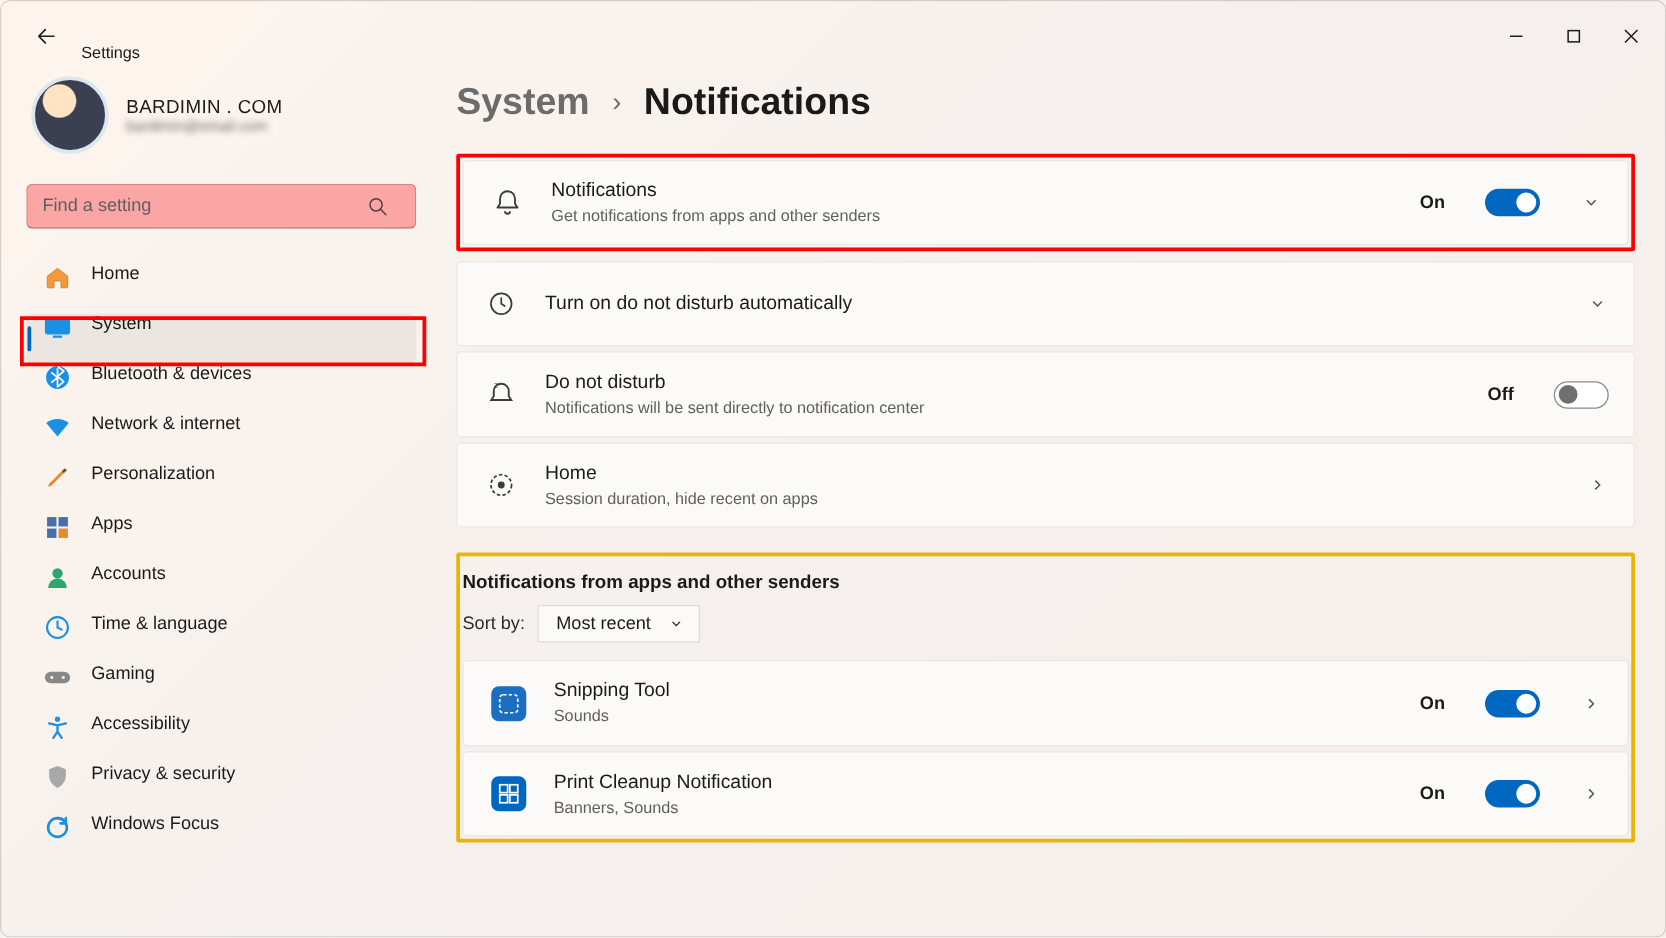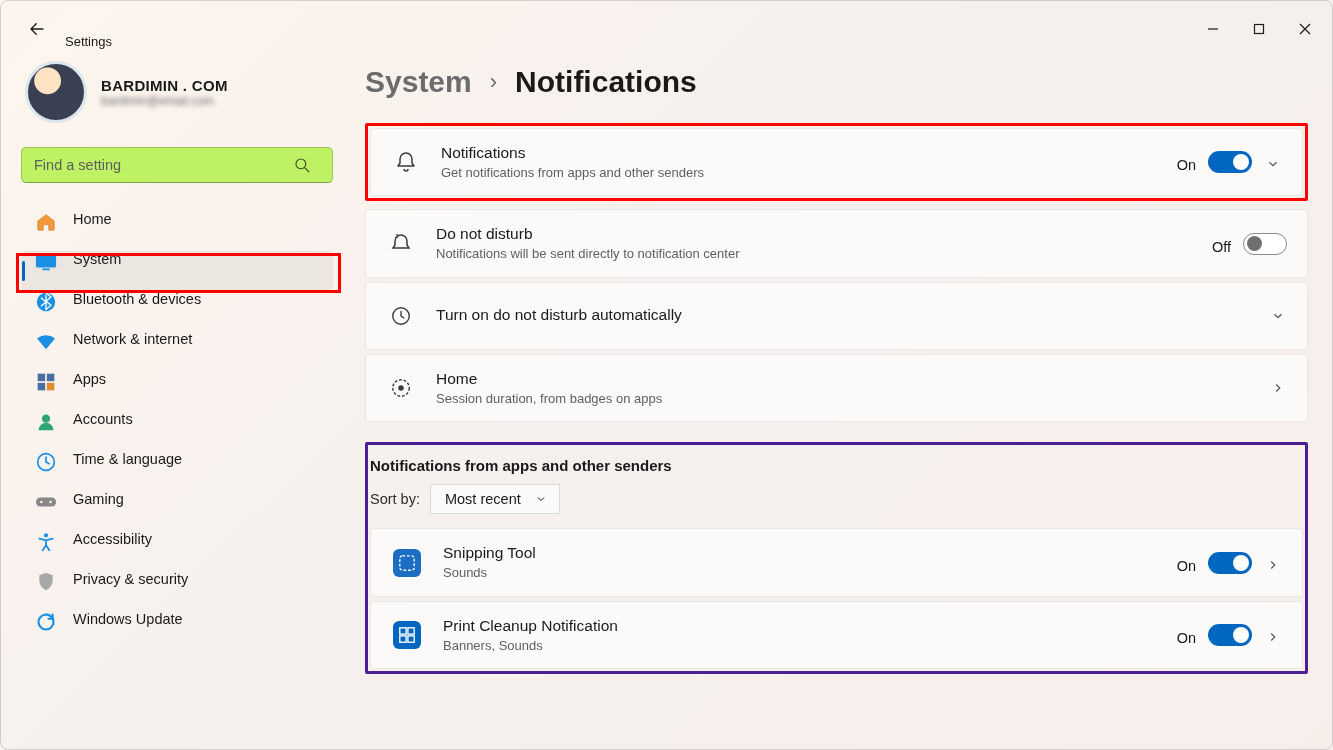--- a/index.html
+++ b/index.html
@@ -7,59 +7,59 @@
   .window { position: relative; width: 100%; height: 100%; border: 1px solid rgba(0,0,0,0.15); border-radius: 8px; }
   .titlebar { display: flex; align-items: flex-end; height: 48px; padding: 0 4px; }
   .titlebar .back { width: 40px; height: 40px; display:flex; align-items:center; justify-content:center; cursor:pointer; margin-left:12px; }
   .titlebar .appname { font-size: 13px; margin-left: 8px; }
   .winbtns { margin-left:auto; display:flex; }
   .winbtn { width:46px; height:40px; display:flex; align-items:center; justify-content:center; cursor:pointer; }
   .body { display:flex; height: calc(100% - 48px); }
   .sidebar { width: 340px; padding: 8px 16px 16px 20px; }
   .profile { display:flex; align-items:center; gap:14px; padding:4px 6px 18px 4px; }
   .avatar { width:62px; height:62px; border-radius:50%; background: radial-gradient(circle at 35% 30%, #ffe3c2 0 24%, #3a3f52 26% 100%); border:3px solid #dce6ee; }
-  .profile-name { font-size:15px; font-weight:700; letter-spacing:0.3px; }
+  .profile-name { font-size:15px; font-weight:400; letter-spacing:0.3px; }
   .profile-email { font-size:12px; color:#6b6b6b; filter: blur(2.5px); }
   .searchbox { position:relative; margin-top:6px; }
-  .searchbox input { width:312px; height:36px; border:1px solid rgba(0,0,0,0.18); border-bottom:1.5px solid rgba(0,0,0,0.35); border-radius:5px; background:#bef264; padding:0 44px 0 12px; font-size:14.5px; color:#1a1a1a; outline:none; }
+  .searchbox input { width:312px; height:36px; border:1px solid rgba(0,0,0,0.18); border-bottom:1.5px solid rgba(0,0,0,0.35); border-radius:5px; background:#fca5a5; padding:0 44px 0 12px; font-size:14.5px; color:#1a1a1a; outline:none; }
   .searchbox input::placeholder { color:#5f5f5f; }
   .searchbox .sicon { position:absolute; right:14px; top:9px; width:18px; height:18px; opacity:0.75; pointer-events:none; }
   .nav { margin-top:28px; width:312px; }
   .nav-item { display:flex; align-items:flex-start; gap:16px; height:40px; padding:0 14px; border-radius:5px; cursor:pointer; font-size:14.5px; }
   .nav-item .nicon { width:22px; height:22px; display:flex; align-items:center; justify-content:center; }
   .nav-item.selected { background:#ece6e0; position:relative; }
   .nav-item.selected::before { content:""; position:absolute; left:1px; top:10px; width:3px; height:20px; background:#0067c0; border-radius:2px; }
   .redbox1 { position:absolute; left:15px; top:252px; width:325px; height:40px; border:3px solid #ff0000; pointer-events:none; }
   .main { flex:1; padding: 8px 24px 0 24px; overflow:auto; }
   .breadcrumb { display:flex; align-items:center; gap:18px; padding:8px 0 24px 0; }
   .breadcrumb .bc-parent { font-size:30px; font-weight:600; color:#6c6c6c; }
   .breadcrumb .bc-chev { font-size:22px; color:#6c6c6c; }
   .breadcrumb .bc-current { font-size:30px; font-weight:600; }
   .cards { display:flex; flex-direction:column; gap:4px; }
   .card { background:#fcfaf8; border:1px solid rgba(0,0,0,0.07); border-radius:4px; display:flex; align-items:center; padding:14px 20px 14px 22px; min-height:68px; gap:22px; cursor:pointer; }
   .card .cicon { width:26px; height:26px; display:flex; align-items:center; justify-content:center; opacity:0.85; flex-shrink:0; }
   .card .ctitle { font-size:15.5px; font-weight:400; line-height:1.35; }
   .card .csub { font-size:13px; color:#5f5f5f; line-height:1.35; }
-  .card .right { margin-left:auto; display:flex; align-items:flex-end; gap:12px; }
+  .card .right { margin-left:auto; display:flex; align-items:center; gap:32px;font-weight:bold; }
   .state { font-size:14.5px; }
   .toggle { width:44px; height:22px; border-radius:11px; position:relative; cursor:pointer; }
   .toggle.on { background:#0067c0; }
   .toggle.on::after { content:""; position:absolute; right:3px; top:3px; width:16px; height:16px; background:#fff; border-radius:50%; }
   .toggle.off { background:#fff; border:1px solid #8a8a8a; }
   .toggle.off::after { content:""; position:absolute; left:3px; top:2.5px; width:15px; height:15px; background:#6f6f6f; border-radius:50%; }
   .chev { width:18px; height:18px; display:flex; align-items:center; justify-content:center; opacity:0.75; }
   .redbox2 { border:3px solid #ff0000; border-radius:2px; padding:2px; margin-bottom:4px; }
   .section-hdr { font-size:15px; font-weight:600; padding:4px 0 10px 0; }
   .sortrow { display:flex; align-items:center; gap:10px; padding-bottom:14px; }
   .sortrow label { font-size:14.5px; color:#2b2b2b; }
   .sortbtn { display:flex; align-items:center; gap:14px; background:#fcfaf8; border:1px solid rgba(0,0,0,0.12); border-radius:0; padding:6px 12px 6px 14px; font-size:14.5px; cursor:pointer; }
   .appcard .appicon { width:28px; height:28px; border-radius:6px; display:flex; align-items:center; justify-content:center; flex-shrink:0; }
   .appicon.blue1 { background:#1b6ec2; }
   .appicon.blue2 { background:#0067c0; }
-  .redbox3 { border:3px solid #4c1d95; border-radius:2px; padding:8px 2px 2px 2px; margin-top:20px; }
+  .redbox3 { border:3px solid #eab308; border-radius:2px; padding:8px 2px 2px 2px; margin-top:20px; }
   svg { display:block; }
 </style>
 </head>
 <body>
 
 <div class="window">
 
   <div class="titlebar">
     <div class="back">
       <svg width="18" height="18" viewBox="0 0 24 24">
@@ -134,20 +134,29 @@
           <span class="nicon">
               <svg width="22" height="18" viewBox="0 0 24 20">
                 <path d="M2 6a16 16 0 0 1 20 0l-10 12z" fill="#1a8fe3"></path>
               </svg>
             </span>
           <span>Network &amp; internet</span>
         </div>
         <div class="nav-item">
           <span class="nicon">
               <svg width="20" height="20" viewBox="0 0 24 24">
+                <path d="M3 21l3-1 12-12-2-2L4 18z" fill="#e38c2f"></path>
+                <path d="M16 6l2 2 3-3-2-2z" fill="#7a4b20"></path>
+              </svg>
+            </span>
+          <span>Personalization</span>
+        </div>
+        <div class="nav-item">
+          <span class="nicon">
+              <svg width="20" height="20" viewBox="0 0 24 24">
                 <rect x="2" y="2" width="9" height="9" fill="#4a6fa5"></rect>
                 <rect x="13" y="2" width="9" height="9" fill="#4a6fa5"></rect>
                 <rect x="2" y="13" width="9" height="9" fill="#4a6fa5"></rect>
                 <rect x="13" y="13" width="9" height="9" fill="#e38c2f"></rect>
               </svg>
             </span>
           <span>Apps</span>
         </div>
         <div class="nav-item">
           <span class="nicon">
@@ -195,21 +204,21 @@
           <span>Privacy &amp; security</span>
         </div>
         <div class="nav-item">
           <span class="nicon">
               <svg width="20" height="20" viewBox="0 0 24 24">
                 <circle cx="12" cy="12" r="9" fill="none" stroke="#1a8fe3" stroke-width="2.5"></circle>
                 <path d="M12 3a9 9 0 0 1 8 5" fill="none" stroke="#1a8fe3" stroke-width="2.5" stroke-linecap="round"></path>
                 <path d="M20 3v5h-5" fill="none" stroke="#1a8fe3" stroke-width="2.5" stroke-linecap="round"></path>
               </svg>
             </span>
-          <span>Windows Update</span>
+          <span>Windows Focus</span>
         </div>
       </div>
     </div>
 
     <div class="main">
       <div class="breadcrumb">
         <span class="bc-parent">System</span>
         <span class="bc-chev">›</span>
         <span class="bc-current">Notifications</span>
       </div>
@@ -234,65 +243,65 @@
                   <svg width="14" height="14" viewBox="0 0 24 24">
                     <path d="M6 9l6 6 6-6" fill="none" stroke="#1a1a1a" stroke-width="2"></path>
                   </svg>
                 </span>
             </div>
           </div>
         </div>
 
         <div class="card">
           <span class="cicon">
+              <svg width="22" height="22" viewBox="0 0 24 24">
+                <circle cx="12" cy="12" r="9" fill="none" stroke="#1a1a1a" stroke-width="1.5"></circle>
+                <path d="M12 7v5l3 2" stroke="#1a1a1a" stroke-width="1.5" fill="none" stroke-linecap="round"></path>
+              </svg>
+            </span>
+          <div>
+            <div class="ctitle">Turn on do not disturb automatically</div>
+          </div>
+          <div class="right">
+            <span class="chev">
+                <svg width="14" height="14" viewBox="0 0 24 24">
+                  <path d="M6 9l6 6 6-6" fill="none" stroke="#1a1a1a" stroke-width="2"></path>
+                </svg>
+              </span>
+          </div>
+        </div>
+
+        <div class="card">
+          <span class="cicon">
               <svg width="24" height="24" viewBox="0 0 24 24">
                 <path d="M12 3a6 6 0 0 0-6 6v4l-2 3h16l-2-3V9a6 6 0 0 0-6-6z" fill="none" stroke="#1a1a1a" stroke-width="1.5"></path>
                 <text x="6" y="6" font-size="7" fill="#1a1a1a">z</text>
               </svg>
             </span>
           <div>
             <div class="ctitle">Do not disturb</div>
             <div class="csub">Notifications will be sent directly to notification center</div>
           </div>
           <div class="right">
             <span class="state">Off</span>
             <div class="toggle off"></div>
-          </div>
-        </div>
-
-        <div class="card">
-          <span class="cicon">
-              <svg width="22" height="22" viewBox="0 0 24 24">
-                <circle cx="12" cy="12" r="9" fill="none" stroke="#1a1a1a" stroke-width="1.5"></circle>
-                <path d="M12 7v5l3 2" stroke="#1a1a1a" stroke-width="1.5" fill="none" stroke-linecap="round"></path>
-              </svg>
-            </span>
-          <div>
-            <div class="ctitle">Turn on do not disturb automatically</div>
-          </div>
-          <div class="right">
-            <span class="chev">
-                <svg width="14" height="14" viewBox="0 0 24 24">
-                  <path d="M6 9l6 6 6-6" fill="none" stroke="#1a1a1a" stroke-width="2"></path>
-                </svg>
-              </span>
           </div>
         </div>
 
 
         <div class="card">
           <span class="cicon">
               <svg width="22" height="22" viewBox="0 0 24 24">
                 <circle cx="12" cy="12" r="9" fill="none" stroke="#1a1a1a" stroke-width="1.5" stroke-dasharray="3 2"></circle>
                 <circle cx="12" cy="12" r="3" fill="#1a1a1a"></circle>
               </svg>
             </span>
           <div>
             <div class="ctitle">Home</div>
-            <div class="csub">Session duration, from badges on apps</div>
+            <div class="csub">Session duration, hide recent on apps</div>
           </div>
           <div class="right">
             <span class="chev">
                 <svg width="14" height="14" viewBox="0 0 24 24">
                   <path d="M9 6l6 6-6 6" fill="none" stroke="#1a1a1a" stroke-width="2"></path>
                 </svg>
               </span>
           </div>
         </div>
       </div>

